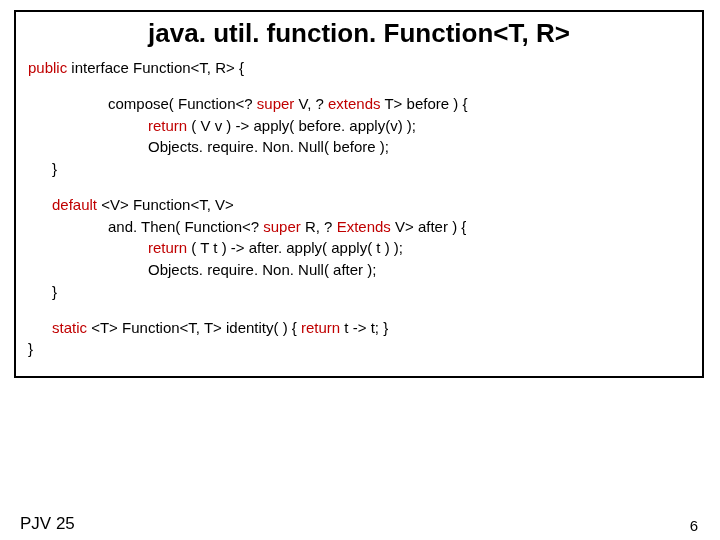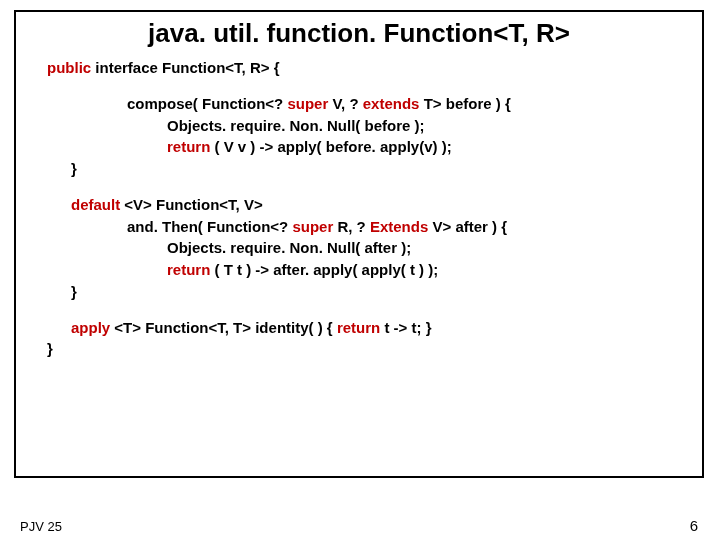--- a/index.html
+++ b/index.html
@@ -9,49 +9,48 @@
     height: 540px;
     font-family: Arial, Helvetica, sans-serif;
     background: #fff;
     position: relative;
   }
   .frame {
     position: absolute;
     top: 10px;
     left: 14px;
     width: 690px;
-    height: 468px;
+    height: 368px;
     border: 2px solid #000;
     box-sizing: border-box;
   }
   .title {
     font-size: 26px;
     font-weight: bold;
     text-align: center;
     margin-top: 6px;
     margin-bottom: 8px;
     color: #000;
   }
   .code {
     font-size: 15px;
     line-height: 1.45;
-    font-weight: bold;
+    font-weight: normal;
     color: #000;
     padding-left: 12px;
-    margin-left: 19px;
   }
   .kw { color: #c00000; }
   .indent1 { padding-left: 24px; }
   .indent3 { padding-left: 80px; }
   .indent4 { padding-left: 120px; }
   .footer-left {
     position: absolute;
     left: 20px;
     bottom: 6px;
-    font-size: 13px;
+    font-size: 17px;
     color: #000;
   }
   .footer-right {
     position: absolute;
     right: 22px;
     bottom: 6px;
     font-size: 15px;
     color: #000;
   }
   .gap { height: 14px; }
@@ -66,44 +65,44 @@
 
     <div>
       <span class="kw">public</span><span>  interface  Function&lt;T, R&gt;  {</span>
     </div>
 
     <div class="gap"></div>
 
     <div class="indent3">
       <span>compose( Function&lt;?  </span><span class="kw">super</span><span> V, ? </span><span class="kw">extends</span><span> T&gt; before )  {</span>
     </div>
-    <div class="indent4">Objects. require. Non. Null( before );</div>
     <div class="indent4">
       <span class="kw">return</span><span> ( V v )  -&gt;  apply( before. apply(v) );</span>
     </div>
+    <div class="indent4">Objects. require. Non. Null( before );</div>
     <div class="indent1">}</div>
 
     <div class="gap"></div>
 
     <div class="indent1">
       <span class="kw">default</span><span>  &lt;V&gt; Function&lt;T, V&gt;</span>
     </div>
     <div class="indent3">
       <span>and. Then( Function&lt;?  </span><span class="kw">super</span><span> R, ? </span><span class="kw">Extends</span><span> V&gt; after )  {</span>
     </div>
-    <div class="indent4">Objects. require. Non. Null( after );</div>
     <div class="indent4">
       <span class="kw">return</span><span> ( T t )  -&gt;  after. apply( apply( t ) );</span>
     </div>
+    <div class="indent4">Objects. require. Non. Null( after );</div>
     <div class="indent1">}</div>
 
     <div class="gap"></div>
 
     <div class="indent1">
-      <span class="kw">apply</span><span>  &lt;T&gt; Function&lt;T, T&gt; identity( )  { </span><span class="kw">return</span><span> t -&gt; t; }</span>
+      <span class="kw">static</span><span>  &lt;T&gt; Function&lt;T, T&gt; identity( )  { </span><span class="kw">return</span><span> t -&gt; t; }</span>
     </div>
     <div>}</div>
 
   </div>
 </div>
 
 <div class="footer-left">PJV 25</div>
 <div class="footer-right">6</div>
 
 </body></html>

